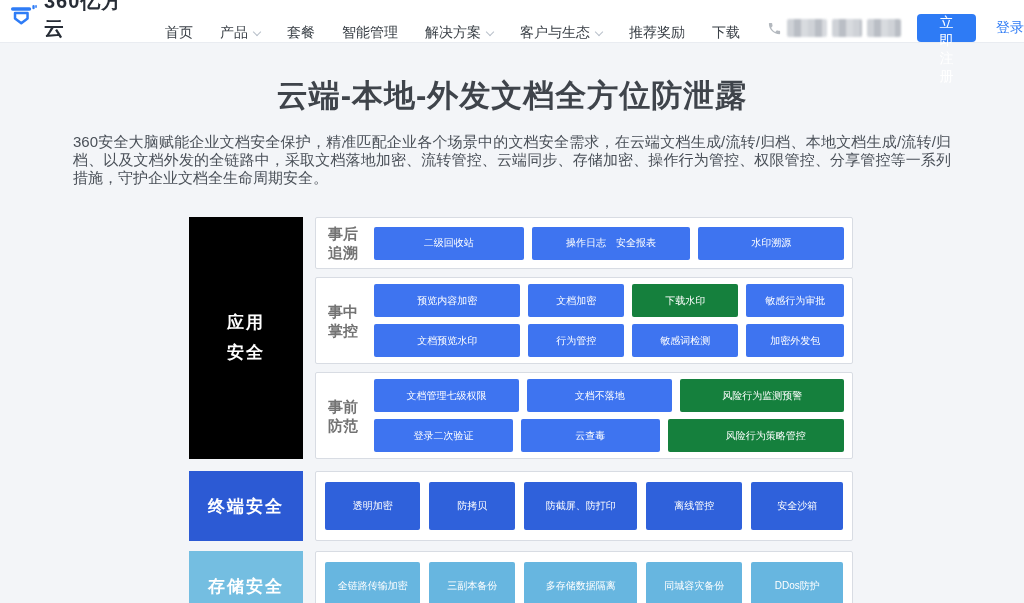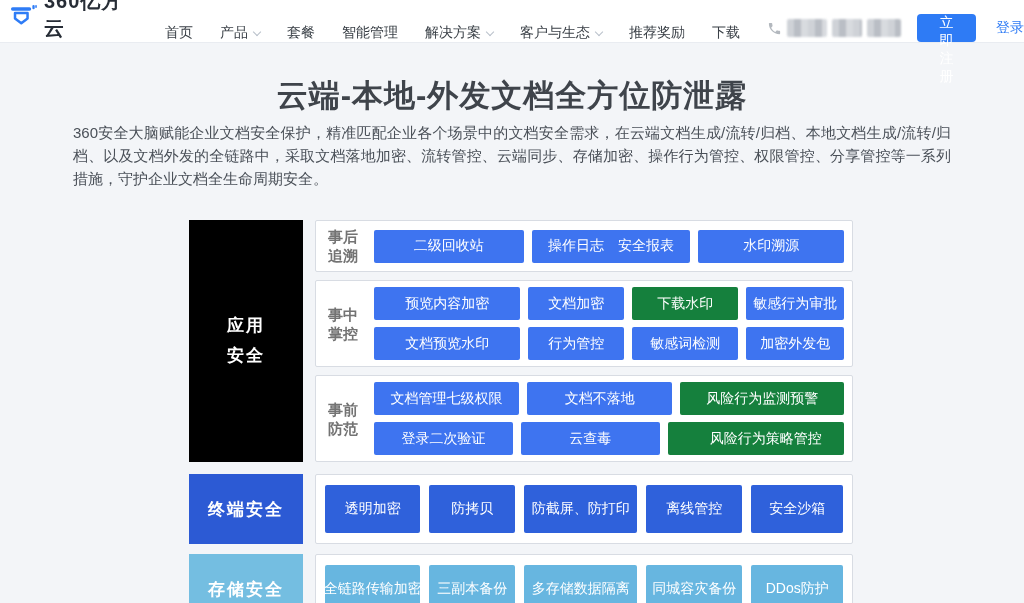--- a/index.html
+++ b/index.html
@@ -30,21 +30,21 @@
   .btn-register {
     background:#2e7bf5; color:#fff; font-size:14px; border:none; border-radius:4px;
     height:28px; padding:0 17px; cursor:pointer; font-family:inherit;
   }
   .login-link { color:#2e7bf5; font-size:14px; margin-left:20px; white-space:nowrap; cursor:pointer; }
 
   
   .main { height:560px; background:#f3f5f8; padding-top:32px; }
   .hero-title { text-align:center; font-size:31px; font-weight:700; color:#3f444b; letter-spacing:1px; }
   .hero-desc {
-    width:878px; margin:4px auto 0; font-size:15px; line-height:23px;
+    width:878px; margin:16px auto 0; font-size:15px; line-height:18px;
     color:#4a5058; text-align:justify;
   }
 
   
   .diagram { width:664px; margin:30px 0 0 189px; }
   .diagram-row { display:flex; }
   .side-box {
     width:114px; margin-right:12px; display:flex; flex-direction:column;
     align-items:center; justify-content:center;
     color:#fff; font-size:17px; font-weight:700; letter-spacing:2px;
@@ -58,21 +58,21 @@
     display:flex; align-items:center; padding:6px 8px;
   }
   .group-label {
     width:36px; margin:0 10px 0 4px; font-size:15px; font-weight:700;
     color:#737373; line-height:19px; flex-shrink:0;
   }
   .rows { flex:1; display:flex; flex-direction:column; gap:7px; }
   .btn-row { display:flex; gap:8px; height:33px; }
   .chip {
     display:flex; align-items:center; justify-content:center;
-    color:#fff; font-size:14px; border-radius:2px; flex-basis:0; min-width:0;
+    color:#fff; font-size:10px; border-radius:2px; flex-basis:0; min-width:0;
     white-space:nowrap;
   }
   .c-blue { background:#3e74f0; }
   .c-purple { background:#15803d; }
   .c-terminal { background:#2f61db; }
   .c-storage { background:#67b6e0; }
   .bar-box {
     flex:1; background:#fff; border:1px solid #d8dce3; border-radius:2px;
     display:flex; align-items:center; gap:9px; padding:10px 9px;
   }

